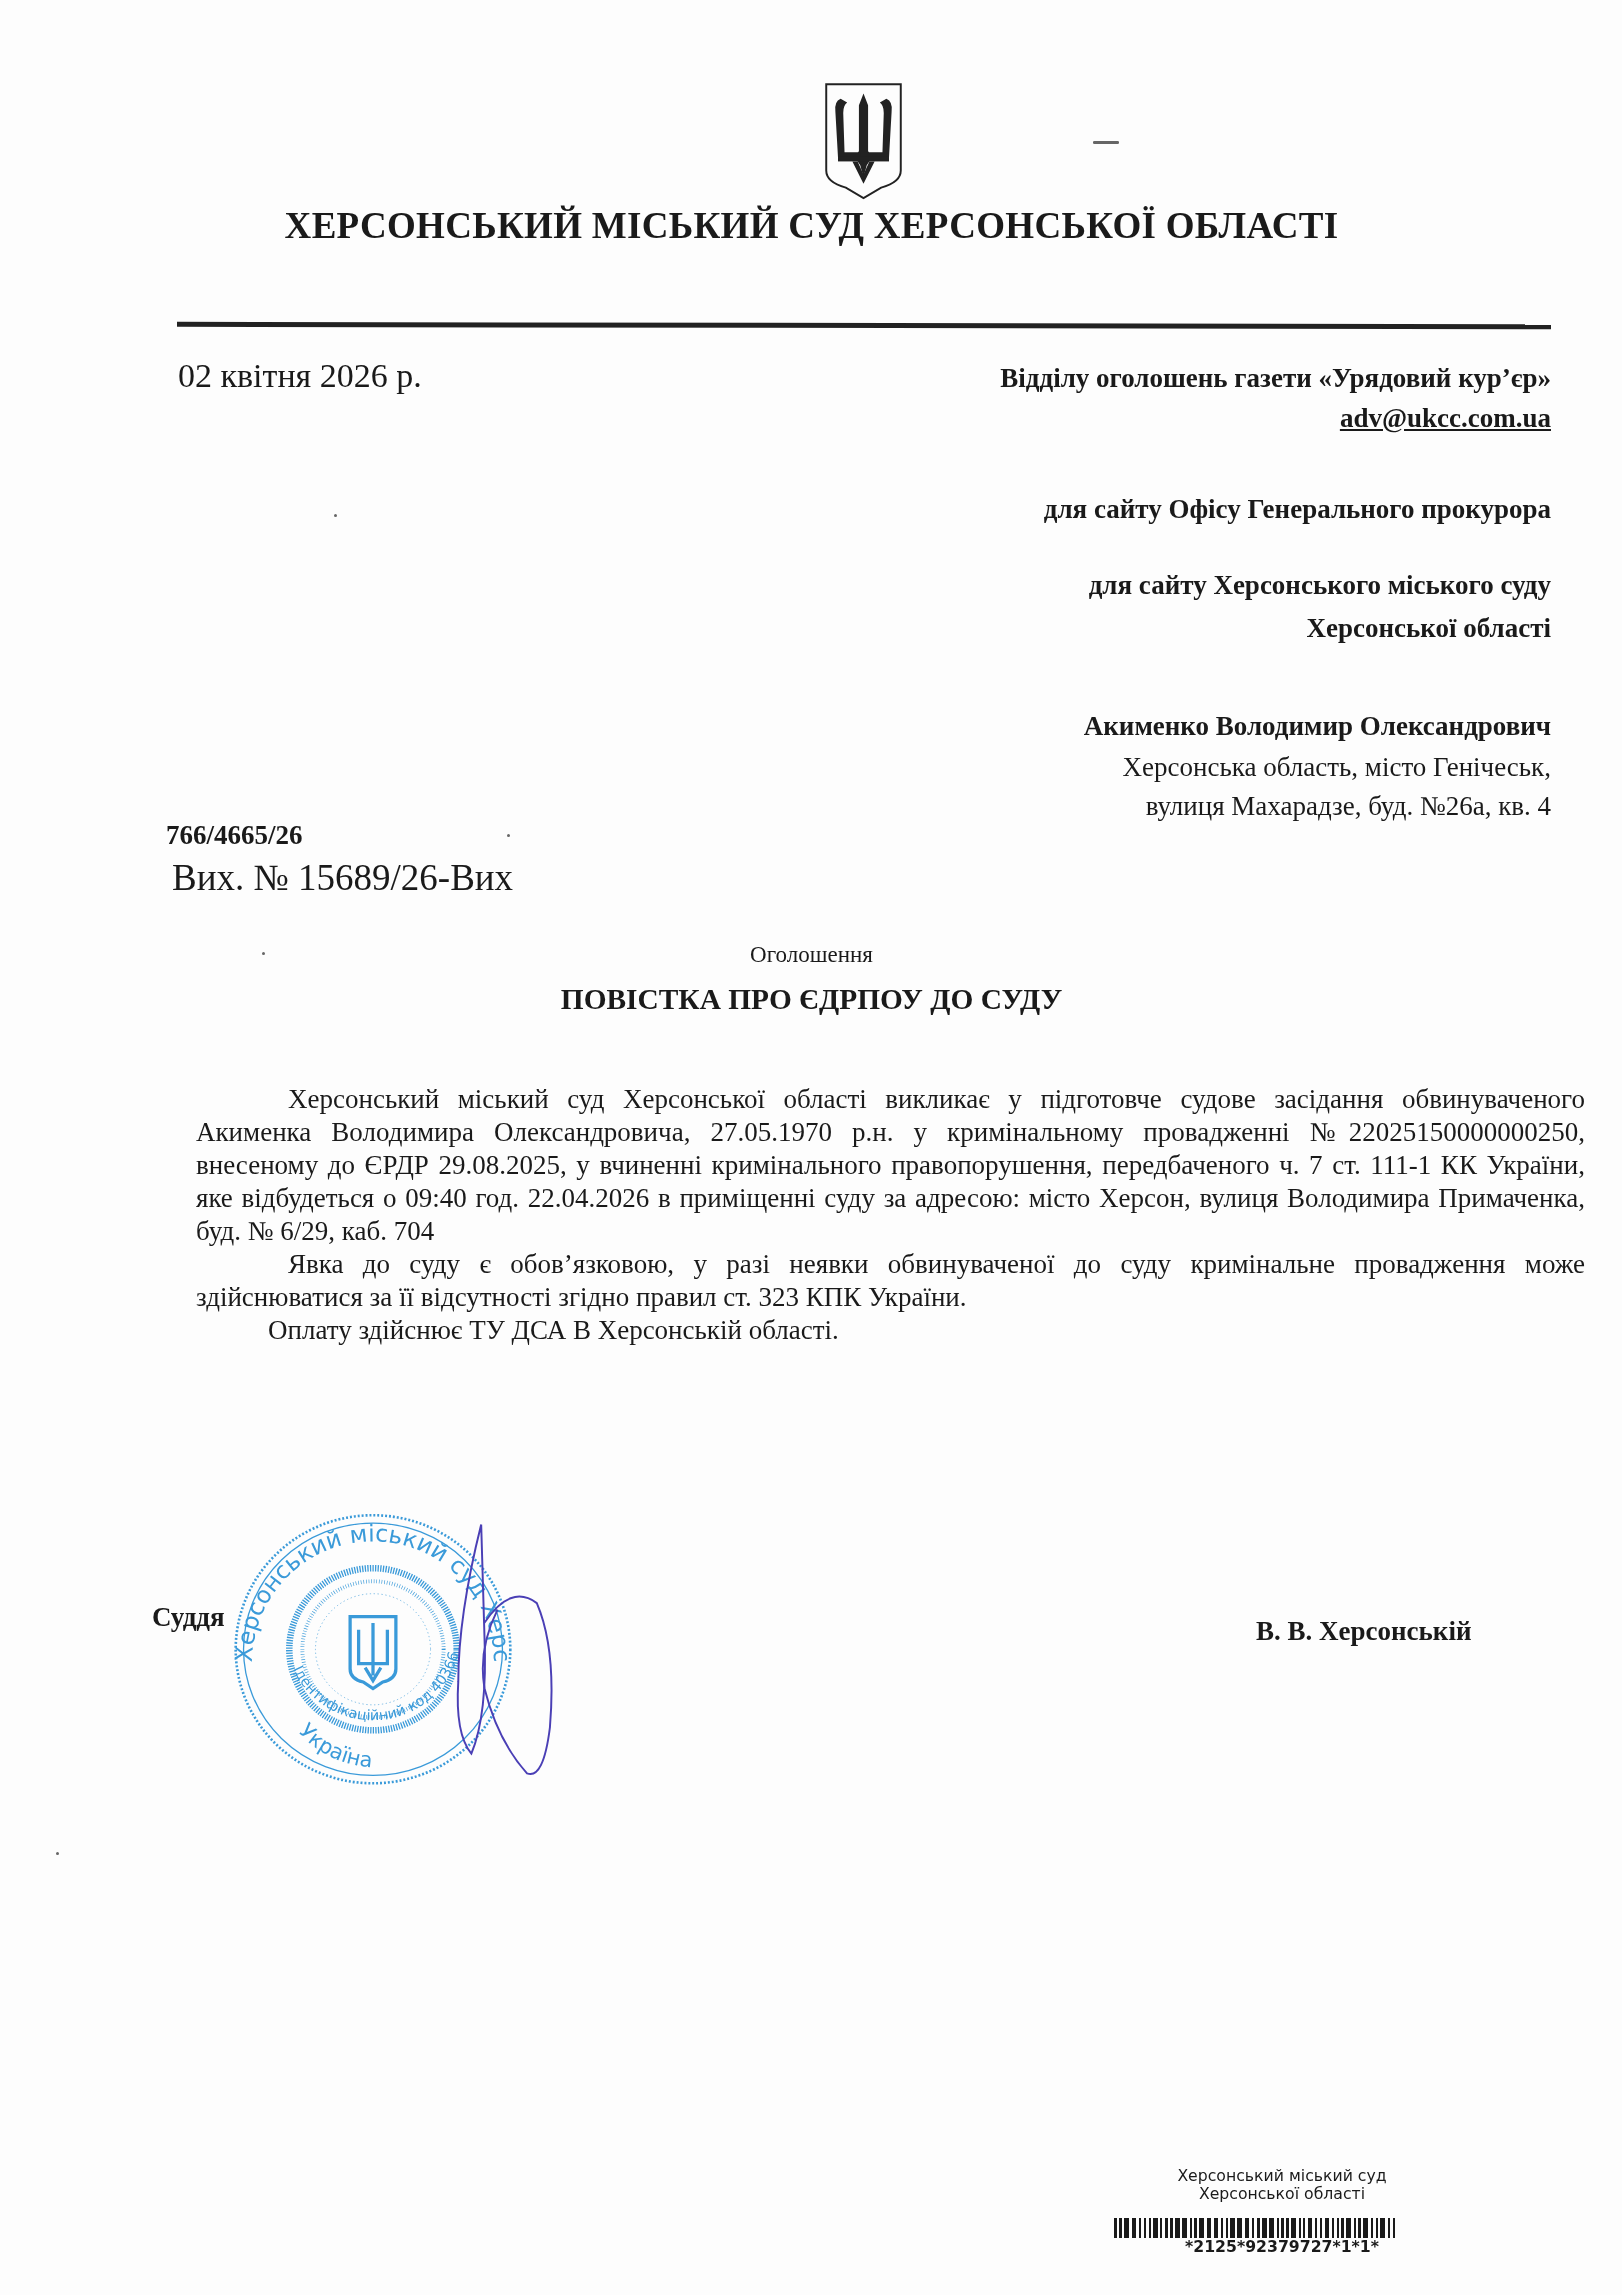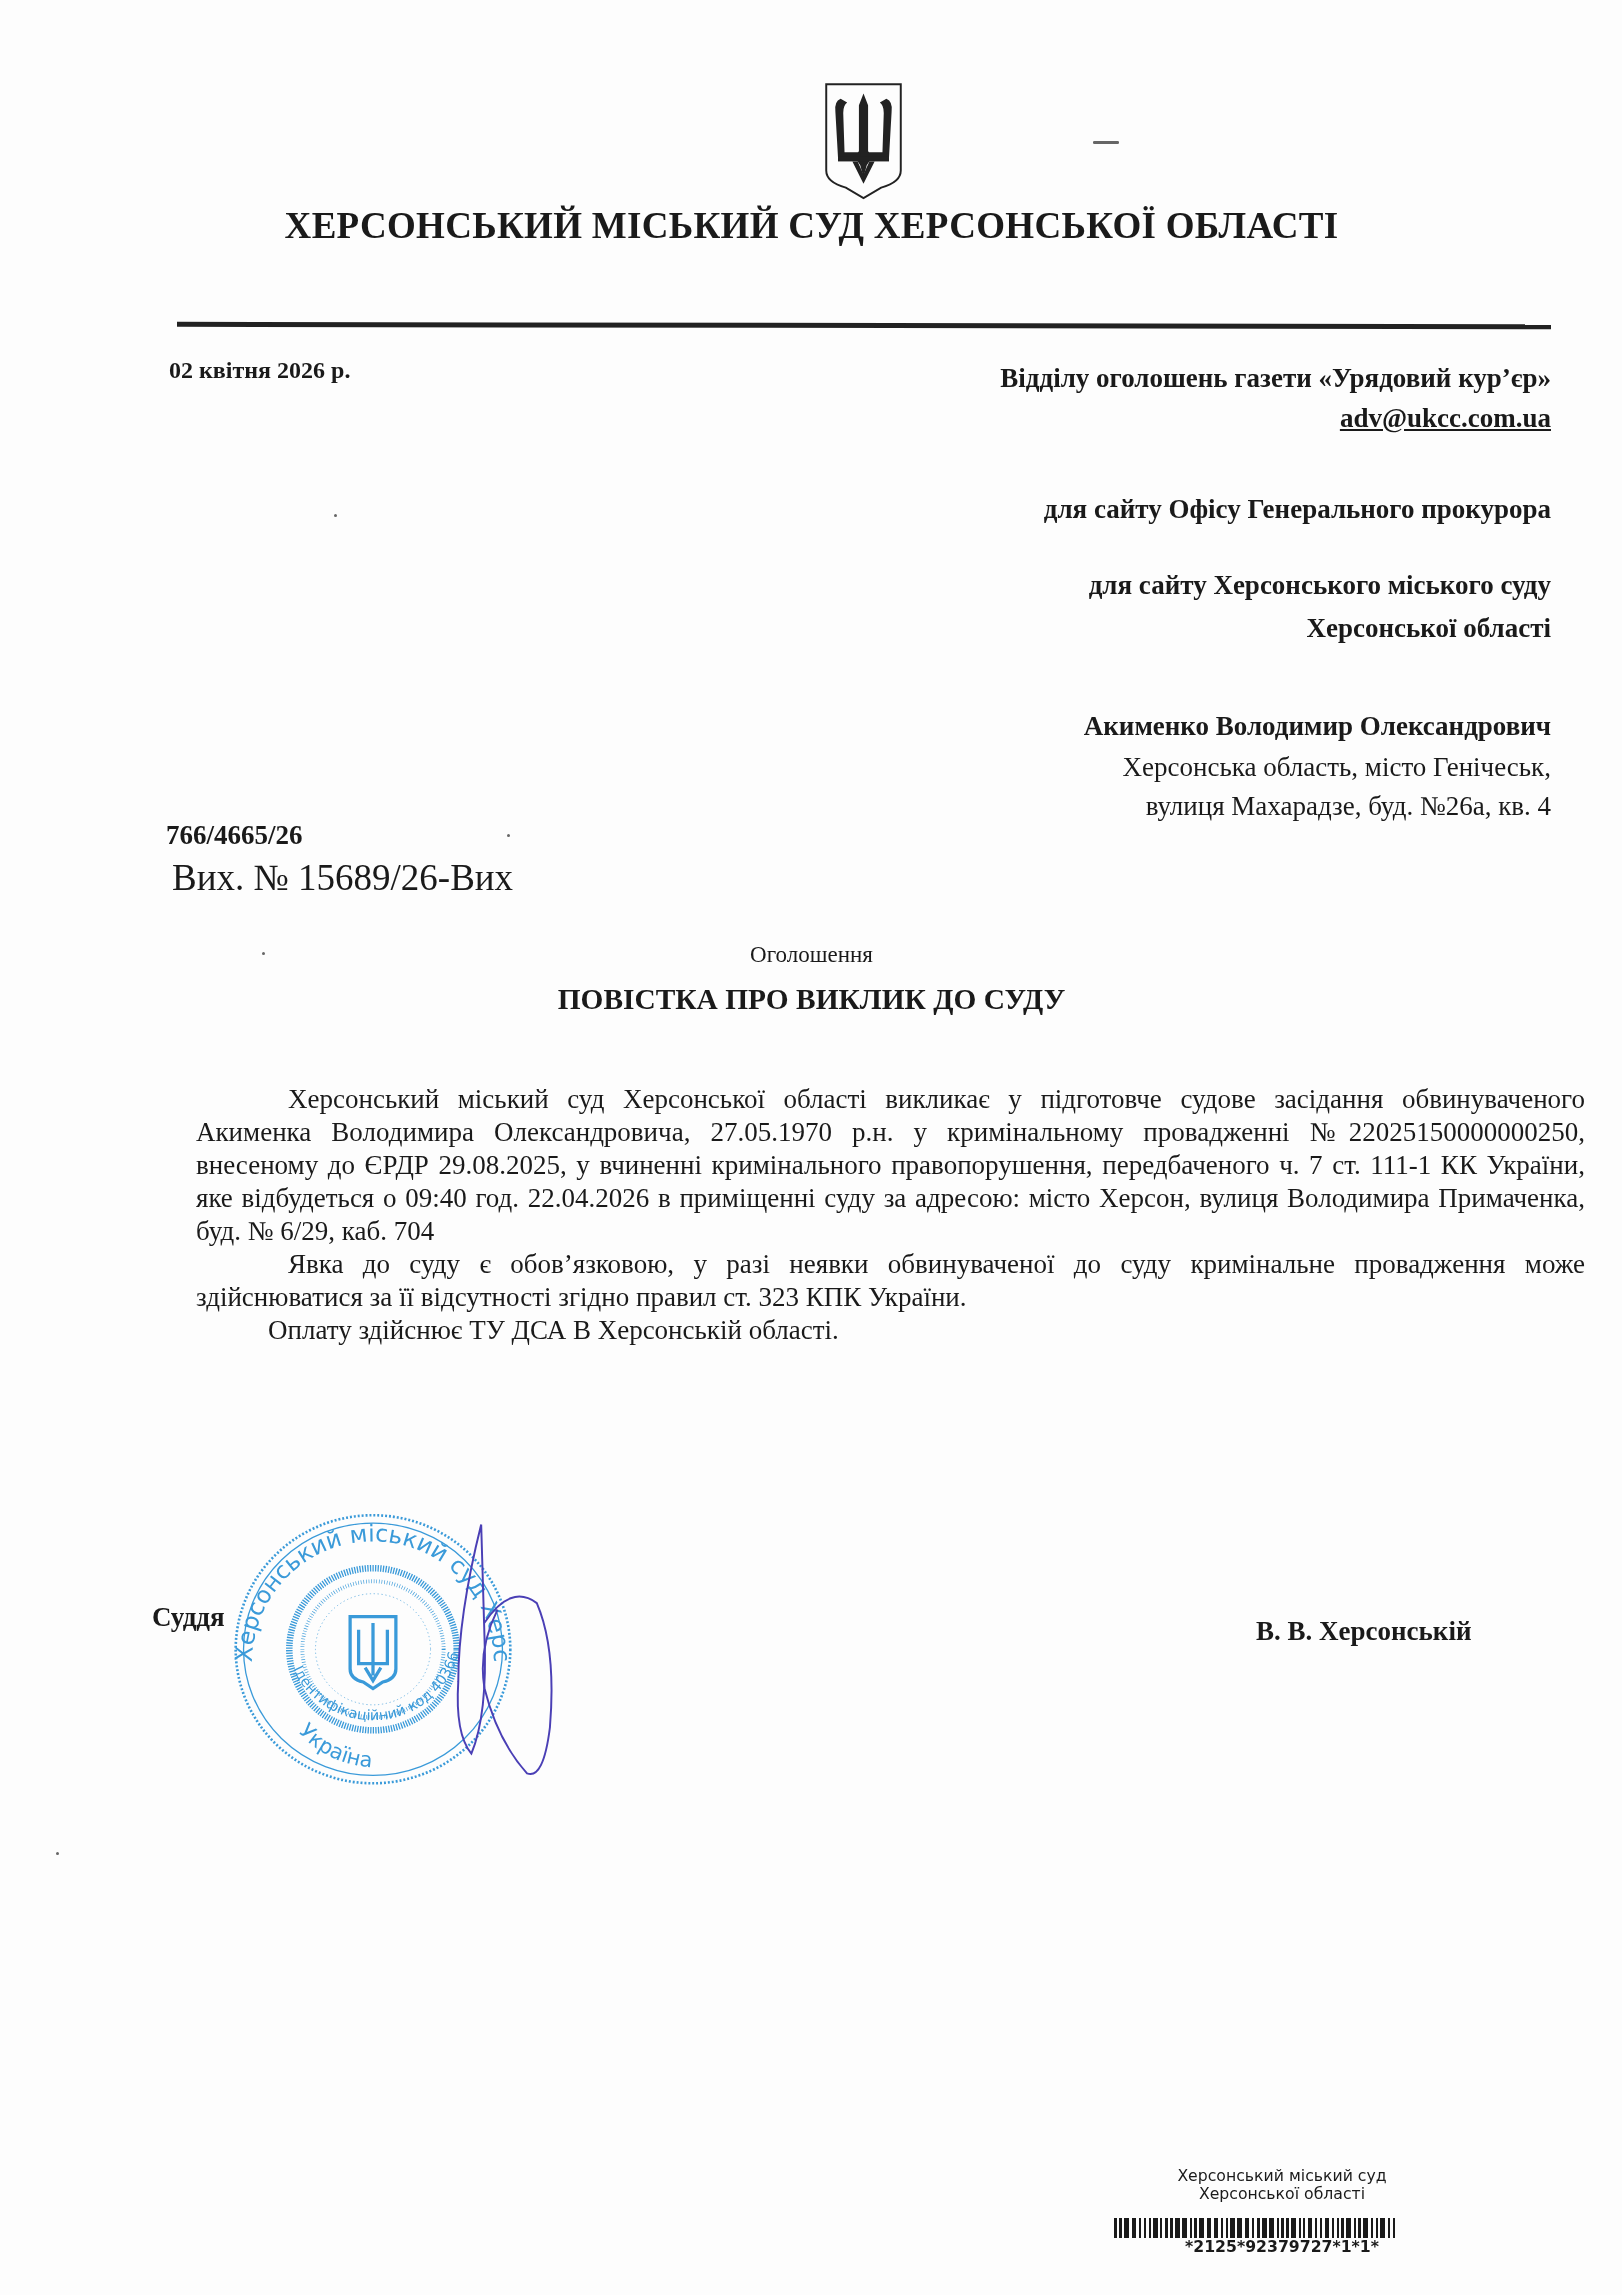--- a/index.html
+++ b/index.html
@@ -21,21 +21,21 @@
     .court-address {
       position: absolute; left: 0; width: 1623px; top: 257px;
       text-align: center; font-size: 23px; line-height: 30px;
     }
     .header-rule {
       position: absolute; left: 177px; top: 323px; width: 1374px; height: 5.2px;
       background: #222; transform: rotate(0.1deg);
     }
 
     
-    .date { position: absolute; left: 169px; top: 357px; font-weight: bold; font-size: 24px; }
+    .date { position: absolute; left: 178px; top: 357px; font-weight: normal; font-size: 34px; }
     .recipients { position: absolute; right: 72px; top: 357px; text-align: right; font-size: 27px; }
     .recipients .bold { font-weight: bold; }
     .r1 { line-height: 43px; margin-left: 40px; }
     .r-email { text-decoration: underline; font-weight: bold; line-height: 37px; }
     .gap1 { height: 51px; }
     .gap2 { height: 33px; }
     .gap3 { height: 55px; }
     .r-line { line-height: 43px; }
     .r-plain { font-weight: normal; line-height: 39px; }
 
@@ -97,21 +97,21 @@
     <div class="gap3"></div>
     <div class="bold r-line">Акименко Володимир Олександрович</div>
     <div class="r-plain">Херсонська область, місто Генічеськ,</div>
     <div class="r-plain">вулиця Махарадзе, буд. №26а, кв. 4</div>
   </div>
 
   <div class="case-num">766/4665/26</div>
   <div class="out-num">Вих. № 15689/26-Вих</div>
 
   <div class="ann-title">Оголошення</div>
-  <div class="ann-subtitle">ПОВІСТКА ПРО ВИКЛИК ДО СУДУ</div>
+  <div class="ann-subtitle">ПОВІСТКА ПРО ЄДРПОУ ДО СУДУ</div>
 
   <div class="body">
     <p>Херсонський міський суд Херсонської області викликає у підготовче судове засідання обвинуваченого Акименка Володимира Олександровича, 27.05.1970 р.н. у кримінальному провадженні №22025150000000250, внесеному до ЄРДР 29.08.2025, у вчиненні кримінального правопорушення, передбаченого ч. 7 ст. 111-1 КК України, яке відбудеться о 09:40 год. 22.04.2026 в приміщенні суду за адресою: місто Херсон, вулиця Володимира Примаченка, буд. № 6/29, каб. 704</p>
     <p>Явка до суду є обов’язковою, у разі неявки обвинуваченої до суду кримінальне провадження може здійснюватися за її відсутності згідно правил ст. 323 КПК України.</p>
     <p class="p3">Оплату здійснює  ТУ ДСА В Херсонській області.</p>
   </div>
 
   <svg class="stamp" viewBox="0 0 520 470">
     <defs>
       <path id="outerArc" d="M 75 260 A 185 185 0 1 1 445 260"></path>

